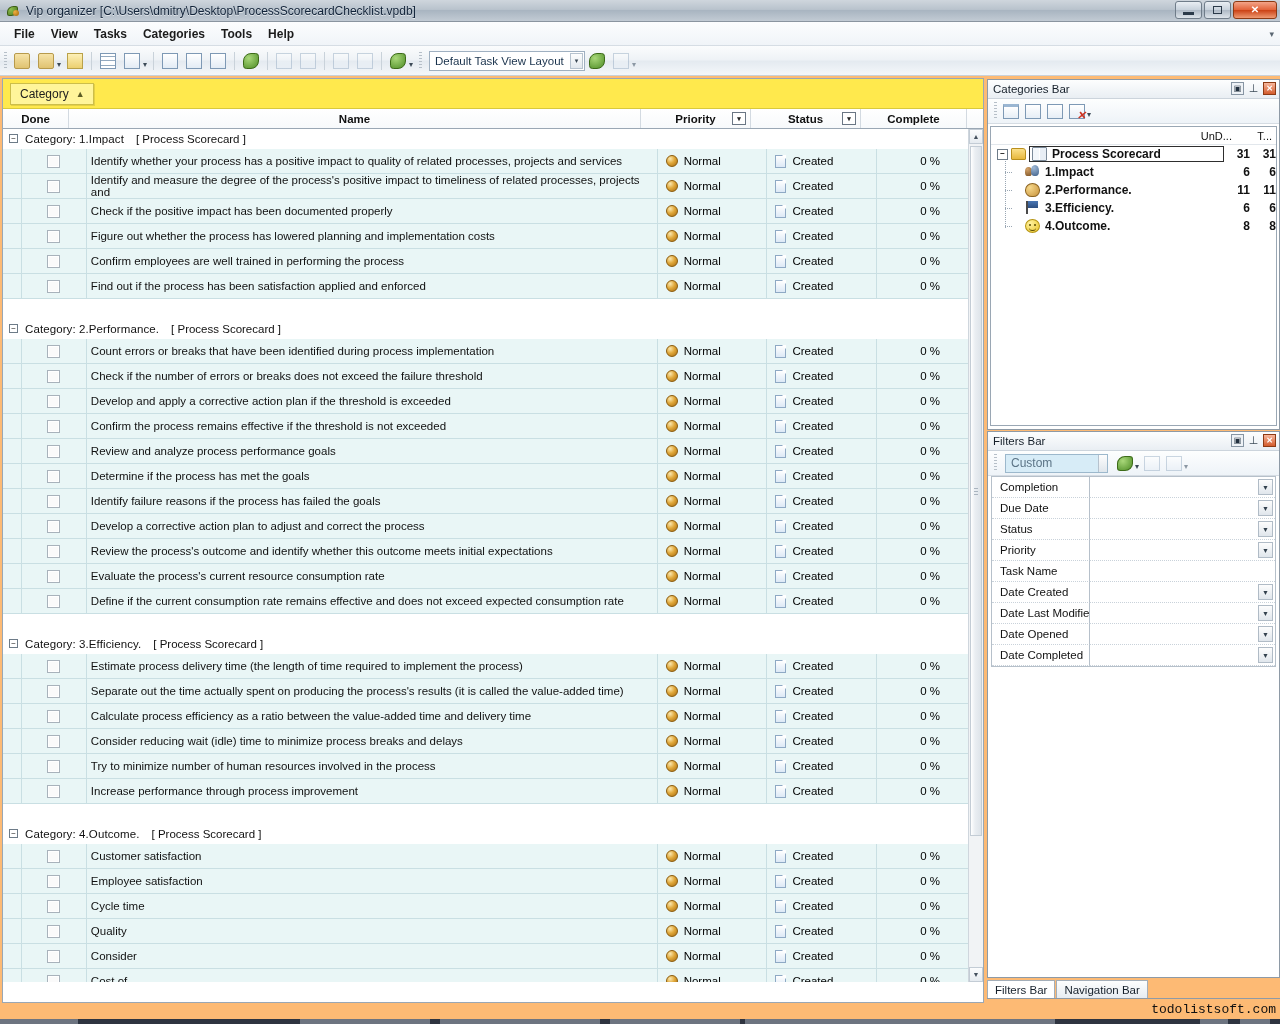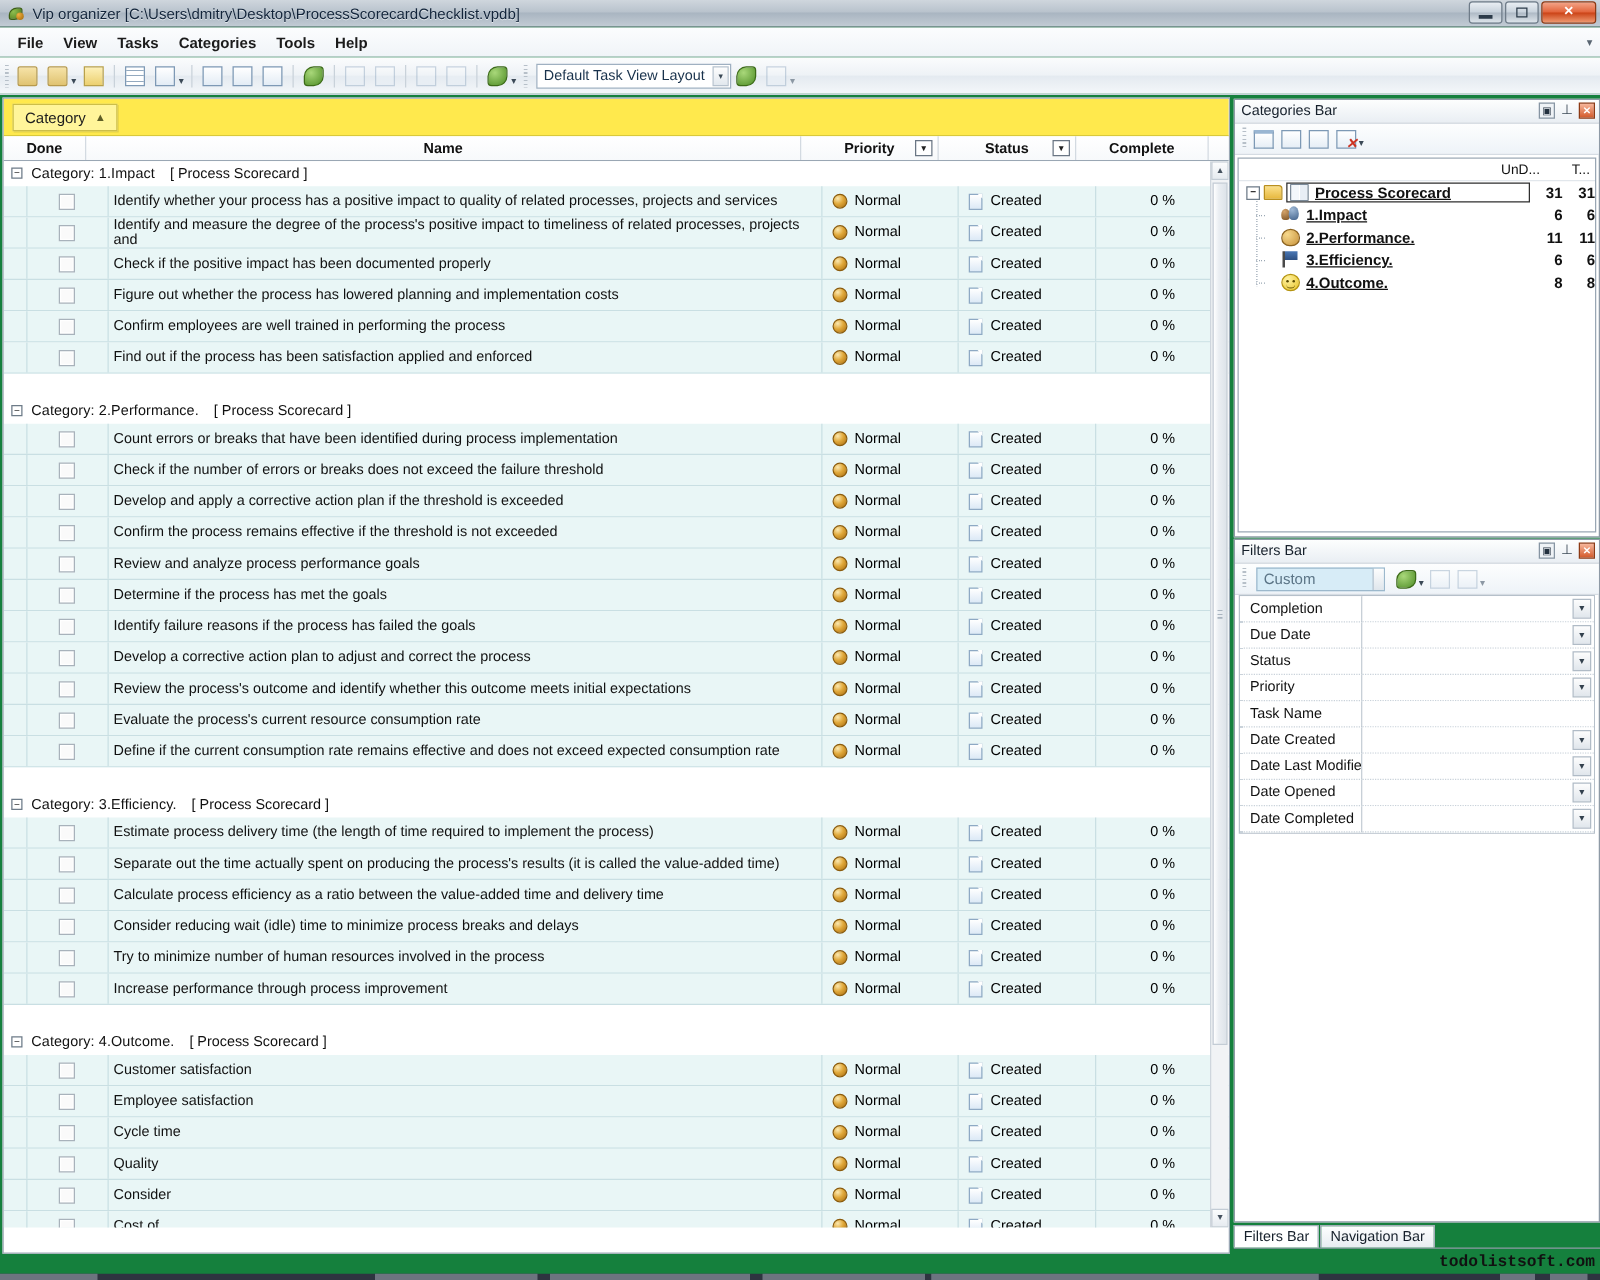--- a/index.html
+++ b/index.html
@@ -8,21 +8,21 @@
     width: 1280px; height: 1024px;
     overflow: hidden;
     background: #ffffff;
     font-family: "Liberation Sans", sans-serif;
     font-size: 11px;
     color: #000;
   }
   #app {
     position: relative;
     width: 1280px; height: 1024px;
-    background: #15803d;
+    background: #fdba74;
   }
 
   
   .titlebar {
     position: absolute; left: 0; top: 0; width: 1280px; height: 22px;
     background: linear-gradient(to bottom, #cfd6dd 0%, #b9c3cd 45%, #a9b5c1 50%, #c2cbd4 100%);
     border-bottom: 1px solid #8a95a0;
     display: flex; align-items: center;
   }
   .titlebar .tb-icon {
@@ -279,21 +279,21 @@
   }
   .cat-head .chcol { width: 40px; text-align: right; }
   .catrow {
     height: 18px; display: flex; align-items: center; font-size: 12px;
     font-weight: bold; color: #111; padding-left: 6px; position: relative;
   }
   .catrow .tw { width: 11px; height: 11px; border: 1px solid #6d7b88; background:#fff;
     display:flex; align-items:center; justify-content:center; font-size:8px; line-height:8px; margin-right:3px; flex:0 0 auto;}
   .catrow .spacer-ind { width: 28px; flex: 0 0 auto; }
   .catrow .cicon { width: 15px; height: 14px; margin-right: 5px; flex: 0 0 auto; position: relative; }
-  .catrow .clabel { flex: 1 1 auto; white-space: nowrap; text-decoration: underline; }
+  .catrow .clabel { flex: 1 1 auto; white-space: nowrap; }
   .catrow .cnum { width: 26px; text-align: right; flex: 0 0 auto; font-weight: bold; }
   .catrow.root .clabel-box {
     border: 1px solid #2e2e2e; padding: 0 4px 0 2px; display: flex; align-items: center; flex: 1 1 auto;
   }
   .folder {
     width: 15px; height: 12px; background: linear-gradient(to bottom,#fbe08a,#e7b83e);
     border: 1px solid #b98f1e; border-radius: 1px 3px 1px 1px;
   }
   .icon-book { width: 14px; height: 12px; background: linear-gradient(to right,#f3f7fb 0 45%, #ffffff 45% 55%, #e8eef5 55%); border: 1px solid #7b8a99; border-radius: 1px; }
   .icon-people { width: 15px; height: 12px; position: relative; }
@@ -354,21 +354,21 @@
     height: 18px; padding: 0 7px; display: flex; align-items: center;
     background: linear-gradient(to bottom,#fdfefe,#e7ecf1);
     border: 1px solid #a3aeb9; border-bottom: none; margin-right: 1px;
     font-size: 11.5px; color: #16202b;
   }
   .dtab.active { background: #ffffff; }
 
   .brandbar {
     position: absolute; left: 987px; top: 1000px; width: 293px; height: 18px;
     display: flex; align-items: center; justify-content: flex-end;
-    font-family: "Liberation Mono", monospace; font-size: 13px; font-weight: bold;
+    font-family: "Liberation Mono", monospace; font-size: 13px; font-weight: normal;
     color: #111; padding-right: 4px;
   }
   .bottomedge {
     position: absolute; left: 0; top: 1019px; width: 1280px; height: 5px;
     background: #2e3440;
   }
   .bottomedge .seg { position: absolute; top: 0; height: 5px; background: #6d7480; }
 </style>
 </head>
 <body>

